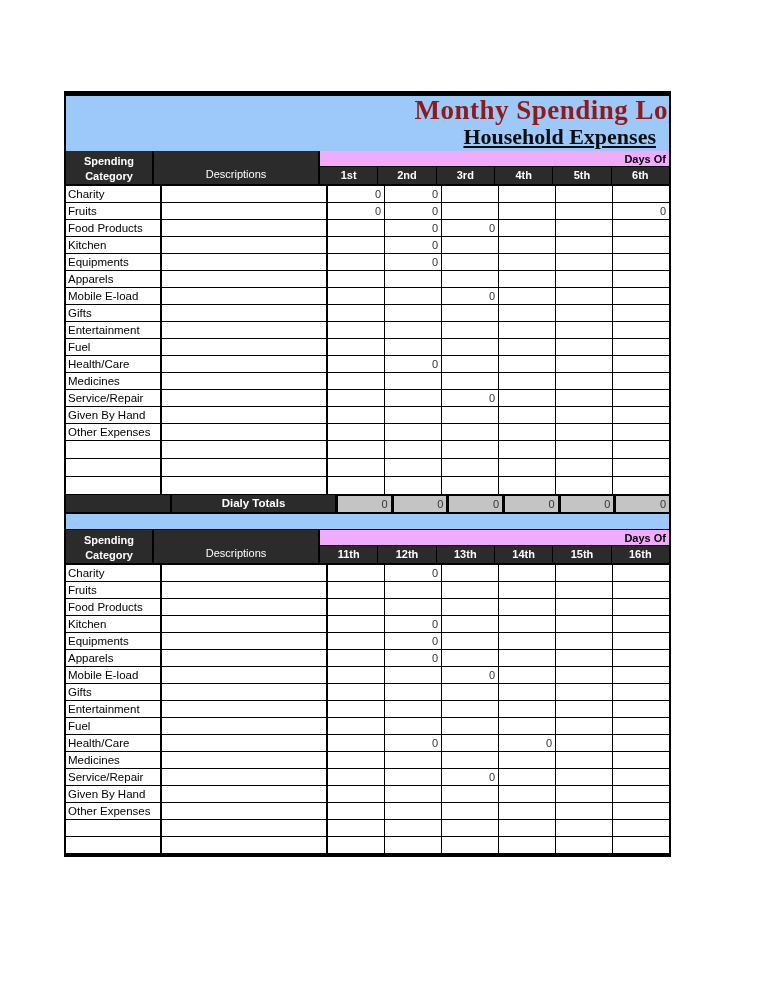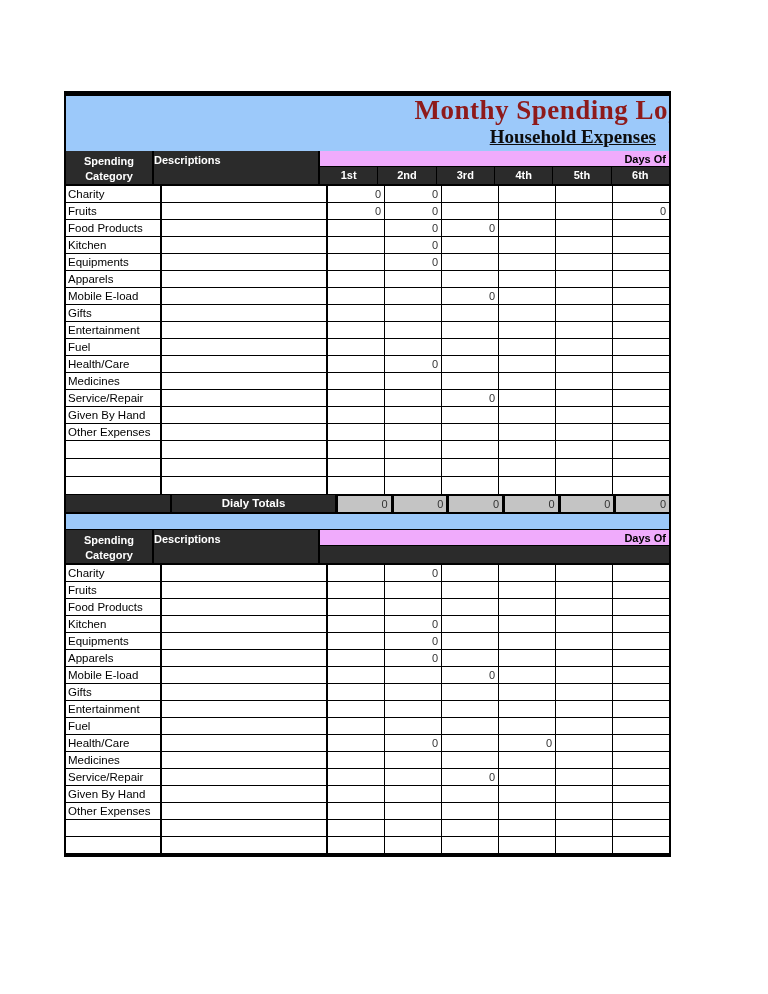--- a/index.html
+++ b/index.html
@@ -20,38 +20,38 @@
   .banner-blue { height: 55px; background: #9cc9fa; position: relative; overflow: hidden; }
   .banner-title {
     position: absolute; top: -2px; right: -13px;
     font-family: "Liberation Serif", serif; font-weight: bold;
     font-size: 27px; line-height: 32px; letter-spacing: 0.5px;
     color: #8e1a1a; white-space: nowrap;
   }
   .banner-sub {
     position: absolute; top: 29px; right: 13px;
     font-family: "Liberation Serif", serif; font-weight: bold;
-    font-size: 19px; line-height: 24px; color: #0d0d0d;
+    font-size: 22px; line-height: 24px; color: #0d0d0d;
     text-decoration: underline; white-space: nowrap;
   }
   .banner-gray {
     height: 31px; background: #c6c6c6; text-align: right; padding-right: 12px;
     font-family: "Liberation Serif", serif; font-weight: bold;
     font-size: 28px; line-height: 30px; color: #0a0a0a; white-space: nowrap;
     overflow: hidden;
   }
   
   .thead { display: flex; height: 35px; background: #2b2b2b; border-bottom: 2px solid #000; }
   .th-cat {
     width: 88px; border-right: 2px solid #000; color: #fff; font-weight: bold;
     font-size: 11px; text-align: center; padding-top: 3px; line-height: 15px;
   }
   .th-desc {
-    width: 166px; border-right: 2px solid #000; color: #fff; font-weight: bold;
-    font-size: 11px; padding-top: 3px;
+    width: 166px; border-right: 2px solid #000; color: #fff; font-weight: normal;
+    font-size: 11px; text-align: center; padding-top: 17px;
   }
   .th-days { flex: 1; display: flex; flex-direction: column; }
   .days-of {
     height: 16px; background: #f0abfc; color: #000; font-weight: bold; font-size: 11px;
     line-height: 16px; text-align: right; padding-right: 3px; border-bottom: 1px solid #000;
     white-space: nowrap; overflow: hidden;
   }
   .day-names { flex: 1; display: flex; }
   .day-name {
     flex: 1; color: #fff; font-weight: bold; font-size: 11px; text-align: center;
@@ -320,20 +320,28 @@
 
   <div class="t2">
     <div class="thead">
       <div class="th-cat">
         <div>Spending</div>
         <div>Category</div>
       </div>
       <div class="th-desc">Descriptions</div>
       <div class="th-days">
         <div class="days-of">Days Of</div>
+        <div class="day-names">
+            <div class="day-name">11th</div>
+            <div class="day-name">12th</div>
+            <div class="day-name">13th</div>
+            <div class="day-name">14th</div>
+            <div class="day-name">15th</div>
+            <div class="day-name">16th</div>
+          </div>
       </div>
     </div>
 
     <div>
         <div class="row">
           <div class="c-cat">Charity</div>
           <div class="c-desc"></div>
           <div class="c-val"></div>
           <div class="c-val">0</div>
           <div class="c-val"></div>

